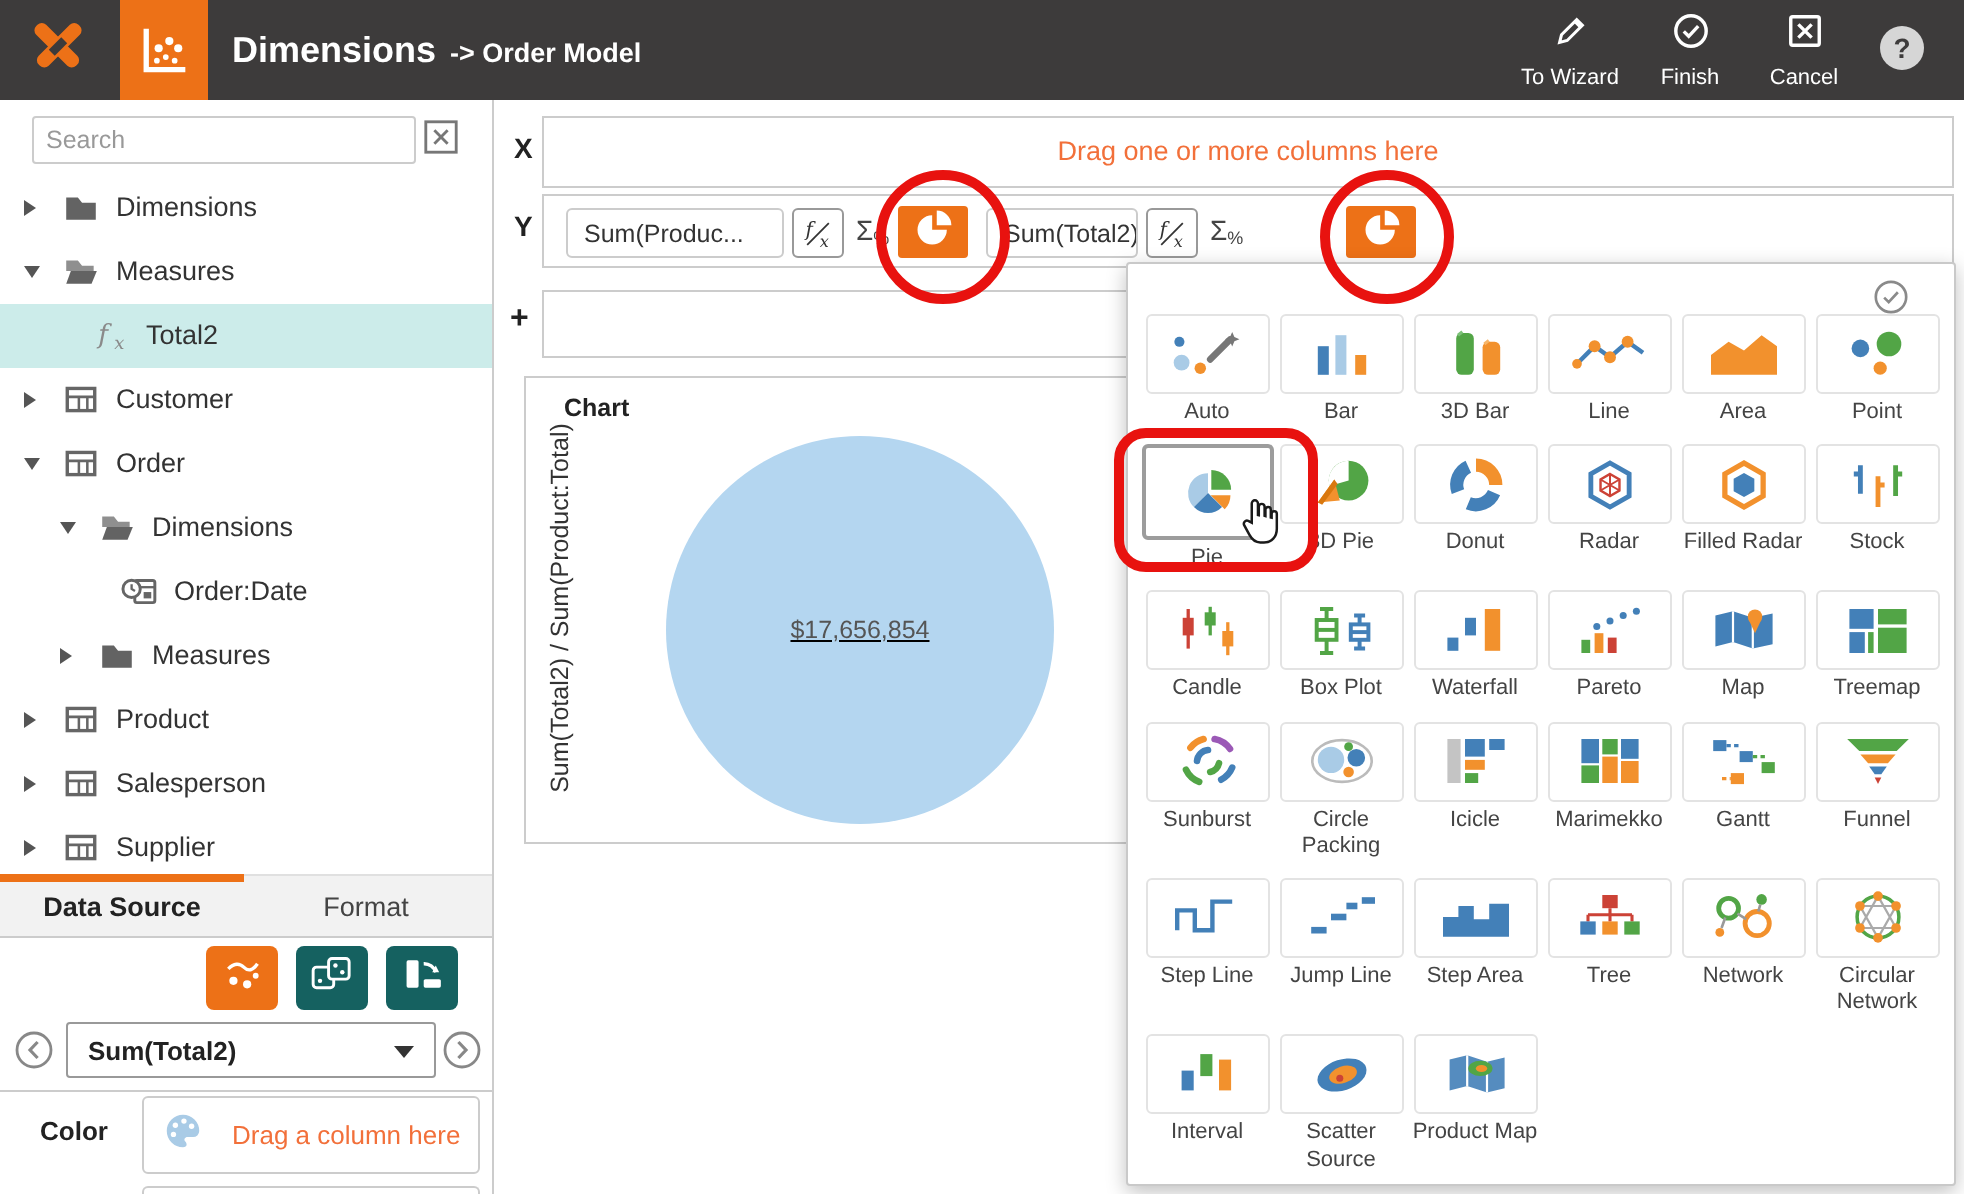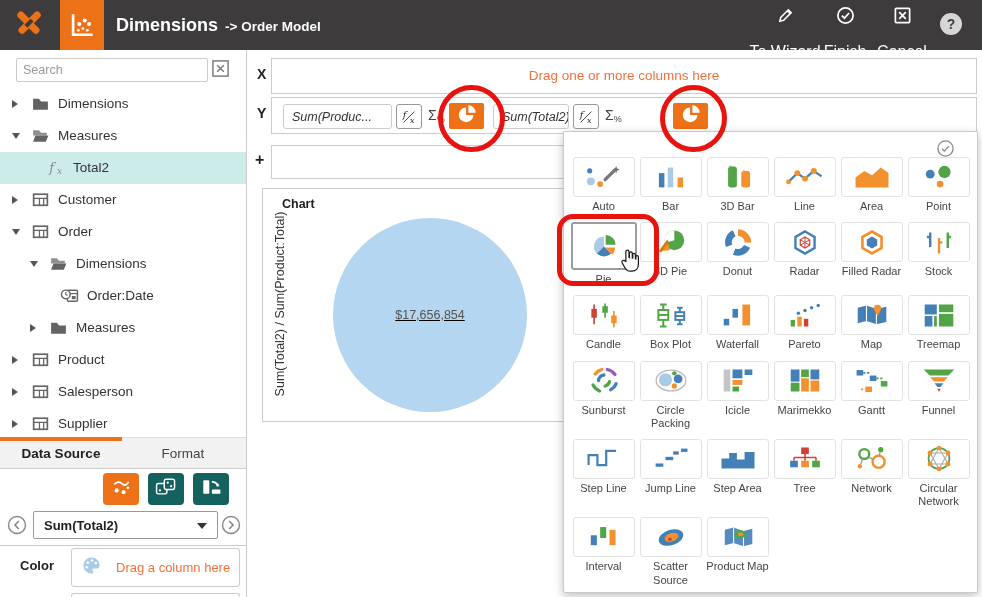--- a/index.html
+++ b/index.html
@@ -5,21 +5,21 @@
   html,body{margin:0;padding:0;background:#fff;font-family:"Liberation Sans",sans-serif;}
   #app{position:relative;width:982px;height:597px;overflow:hidden;background:#fff;}
   
   #header{position:absolute;left:0;top:0;width:982px;height:50px;background:#3d3b3b;z-index:10;}
   #logo1{position:absolute;left:6px;top:3px;width:46px;height:44px;}
   #logo2{position:absolute;left:60px;top:0;width:44px;height:50px;background:#ed7117;display:flex;align-items:center;justify-content:center;}
   #title-wrap{position:absolute;left:116px;top:0;height:50px;display:flex;align-items:center;color:#fff;}
   #title{font-size:18px;font-weight:bold;}
   #subtitle{font-size:13.5px;font-weight:bold;margin-left:7px;margin-top:2px;}
   .hdr-btn{position:absolute;top:6px;width:72px;height:40px;display:flex;flex-direction:column;align-items:center;color:#fff;cursor:pointer;}
-  .hdr-btn .lbl{font-size:16px;margin-top:14px;white-space:nowrap;}
+  .hdr-btn .lbl{font-size:11px;margin-top:3px;white-space:nowrap;}
   #help-btn{position:absolute;left:940px;top:13px;width:22px;height:22px;border-radius:50%;background:#d6d6d6;color:#3d3b3b;font-weight:bold;font-size:14px;display:flex;align-items:center;justify-content:center;cursor:pointer;}
   
   #sidebar{position:absolute;left:0;top:50px;width:246px;height:547px;background:#fff;border-right:1px solid #ccc;}
   #search-input{position:absolute;left:16px;top:8px;width:178px;height:22px;border:1px solid #ccc;border-radius:2px;font-size:12.5px;padding:0 6px;color:#ec4899;outline:none;font-family:"Liberation Sans",sans-serif;}
   #search-input::placeholder{color:#999;}
   #search-close{position:absolute;left:211px;top:9px;width:19px;height:19px;}
   #tree{position:absolute;left:0;top:38px;width:246px;}
   .tree-row{position:relative;height:32px;width:246px;cursor:pointer;}
   .tree-row.sel{background:#ccecea;}
   .tree-row .lab{position:absolute;top:8px;font-size:13.5px;color:#333;white-space:nowrap;}
@@ -41,21 +41,21 @@
   #side-divider{position:absolute;left:0;top:495px;width:246px;height:1px;background:#ccc;}
   #color-label{position:absolute;left:20px;top:508px;font-size:13px;font-weight:bold;color:#222;}
   #color-drop{position:absolute;left:71px;top:498px;width:167px;height:37px;border:1px solid #ccc;border-radius:3px;display:flex;align-items:center;}
   #color-drop .txt{font-size:13px;color:#f2703a;margin-left:14px;}
   #next-drop{position:absolute;left:71px;top:543px;width:167px;height:8px;border:1px solid #ccc;border-bottom:none;border-radius:3px 3px 0 0;}
   
   .bind-label{position:absolute;font-weight:bold;color:#222;}
   .bind-box{position:absolute;border:1px solid #ccc;background:#fff;}
   #x-placeholder{width:100%;text-align:center;font-size:13.5px;color:#f2703a;margin-top:9px;}
   #break-placeholder{position:absolute;left:243px;top:20px;font-size:13.5px;color:#404040;margin-top:28px;}
-  .chip{position:absolute;top:6px;height:23px;border:1px solid #ccc;border-radius:3px;background:#fff;display:flex;align-items:center;overflow:hidden;cursor:pointer;font-style:italic;}
+  .chip{position:absolute;top:6px;height:23px;border:1px solid #ccc;border-radius:3px;background:#fff;display:flex;align-items:center;overflow:hidden;cursor:pointer;}
   .chip span{font-size:12.5px;color:#333;margin-left:8px;white-space:nowrap;}
   .fx-btn{position:absolute;top:6px;width:24px;height:23px;border:1px solid #999;border-radius:3px;background:#fff;display:flex;align-items:center;justify-content:center;cursor:pointer;}
   .sigma{position:absolute;top:9px;font-size:14px;color:#444;cursor:pointer;}
   .sigma .pct{font-size:9px;vertical-align:-2px;}
   .pie-btn{position:absolute;top:5px;width:35px;height:26px;background:#ed7117;border-radius:2px;display:flex;align-items:center;justify-content:center;cursor:pointer;}
   
   #chart-panel{position:absolute;left:262px;top:188px;width:668px;height:232px;border:1px solid #ccc;background:#fff;}
   #chart-title{position:absolute;left:19px;top:8px;font-size:12.5px;font-weight:bold;color:#222;}
   #y-axis-label{position:absolute;left:-83px;top:108px;width:200px;text-align:center;font-size:12.5px;color:#333;transform:rotate(-90deg);white-space:nowrap;}
   #pie-circle{position:absolute;left:70px;top:29px;width:194px;height:194px;border-radius:50%;background:#b4d6f0;display:flex;align-items:center;justify-content:center;text-decoration:underline;}

